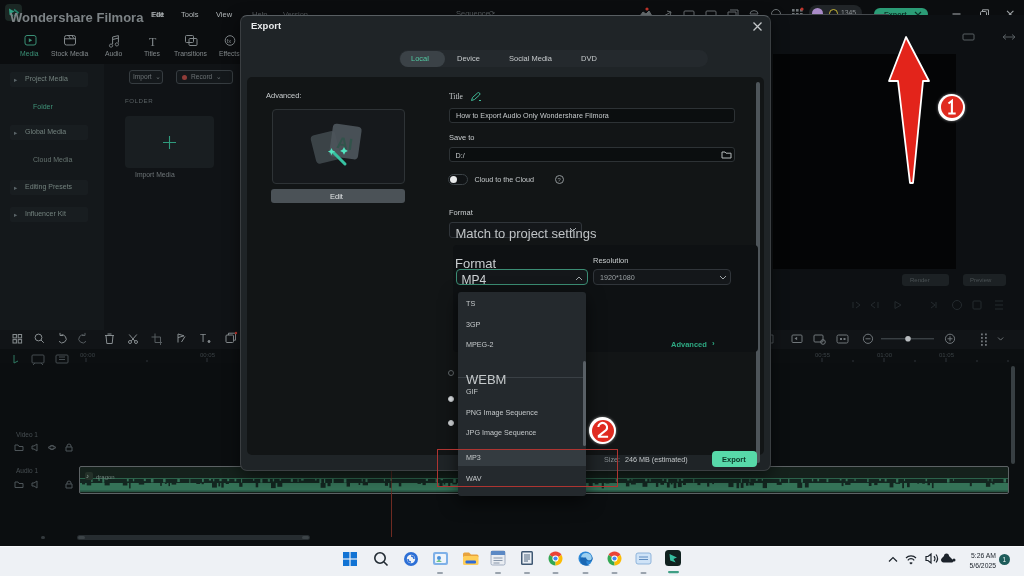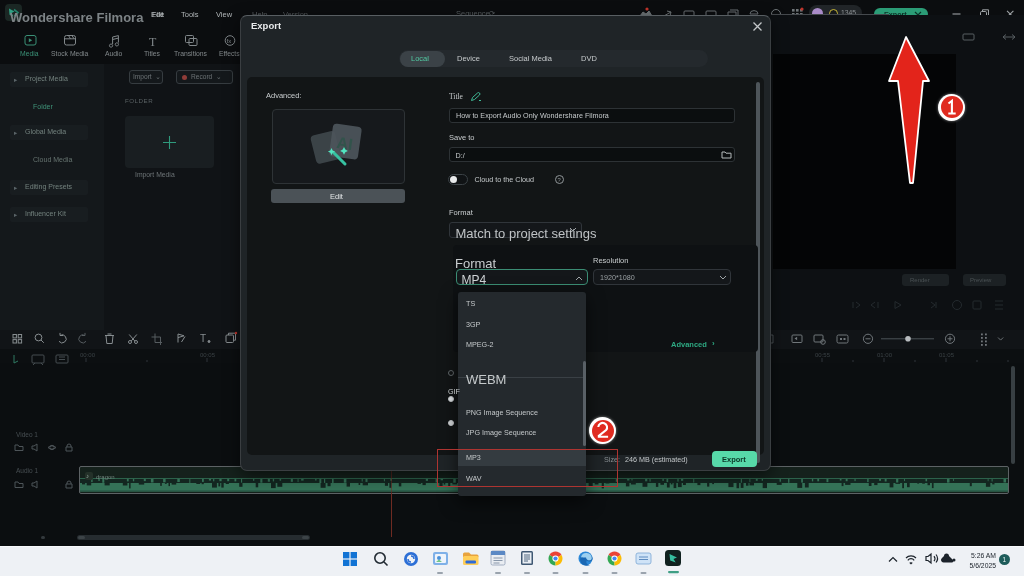--- a/index.html
+++ b/index.html
@@ -649,21 +649,21 @@
   <div class="a" style="left:712px;top:451px;width:45px;height:16px;background:#57d9a9;border-radius:4px;"></div>
   <div class="txt" style="left:722px;top:455px;font-size:7.5px;font-weight:bold;color:#0c3627;">Export</div>
 
   <div class="a" style="left:458px;top:292px;width:128px;height:204px;background:#24292d;border-radius:3px;box-shadow:0 6px 18px rgba(0,0,0,.6);"></div>
   <div class="a" style="left:458px;top:448.5px;width:128px;height:17.5px;background:#343b40;"></div>
   <div class="a" style="left:458px;top:377px;width:128px;height:1px;background:#3a4045;"></div>
   <div class="txt" style="left:466px;top:299px;font-size:7.2px;color:#c5c9cb;">TS</div>
   <div class="txt" style="left:466px;top:319.5px;font-size:7.2px;color:#c5c9cb;">3GP</div>
   <div class="txt" style="left:466px;top:340px;font-size:7.2px;color:#c5c9cb;">MPEG-2</div>
   <div class="txt" style="left:466px;top:372px;font-size:13px;color:#c5c9cb;">WEBM</div>
-  <div class="txt" style="left:448px;top:387px;font-size:7.2px;color:#c5c9cb;">GIF</div>
+  <div class="txt" style="left:466px;top:387px;font-size:7.2px;color:#c5c9cb;">GIF</div>
   <div class="txt" style="left:466px;top:407.5px;font-size:7.2px;color:#c5c9cb;">PNG Image Sequence</div>
   <div class="txt" style="left:466px;top:428px;font-size:7.2px;color:#c5c9cb;">JPG Image Sequence</div>
   <div class="txt" style="left:466px;top:453px;font-size:7.2px;color:#c5c9cb;">MP3</div>
   <div class="txt" style="left:466px;top:474px;font-size:7.2px;color:#c5c9cb;">WAV</div>
   <div class="a" style="left:583px;top:361px;width:2.8px;height:85px;background:#596066;border-radius:1.5px;"></div>
 
   <div class="a" style="left:437px;top:449px;width:181px;height:38px;border:1.6px solid #ae3431;box-sizing:border-box;"></div>
   <svg class="a" style="left:880px;top:30px;" width="52" height="165" viewBox="0 0 52 165">
     <path d="M26 7 L9 51 L18 51 L30 153 L33 153 L43 51 L49 51 Z" fill="#e3241b" stroke="#ffffff" stroke-width="1.8" stroke-linejoin="round"></path>
   </svg>

